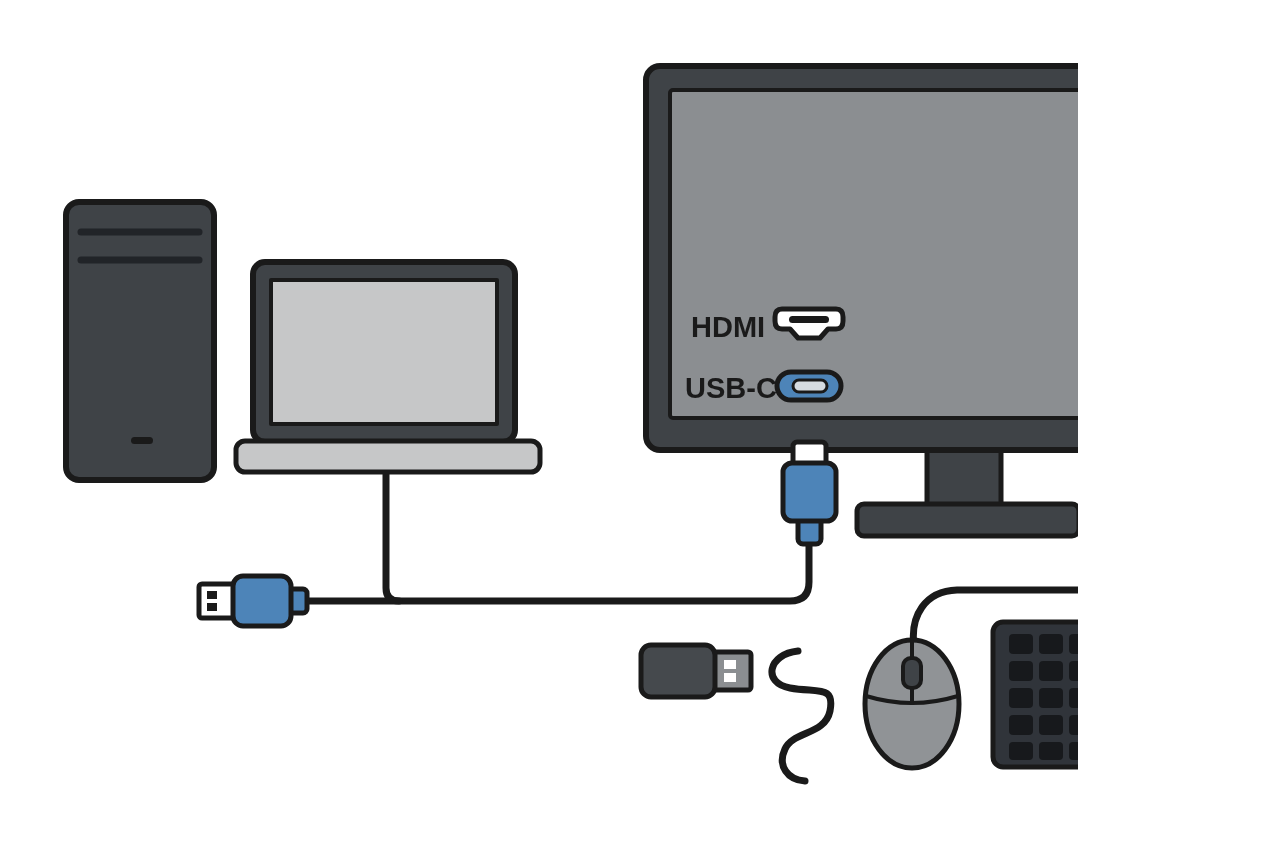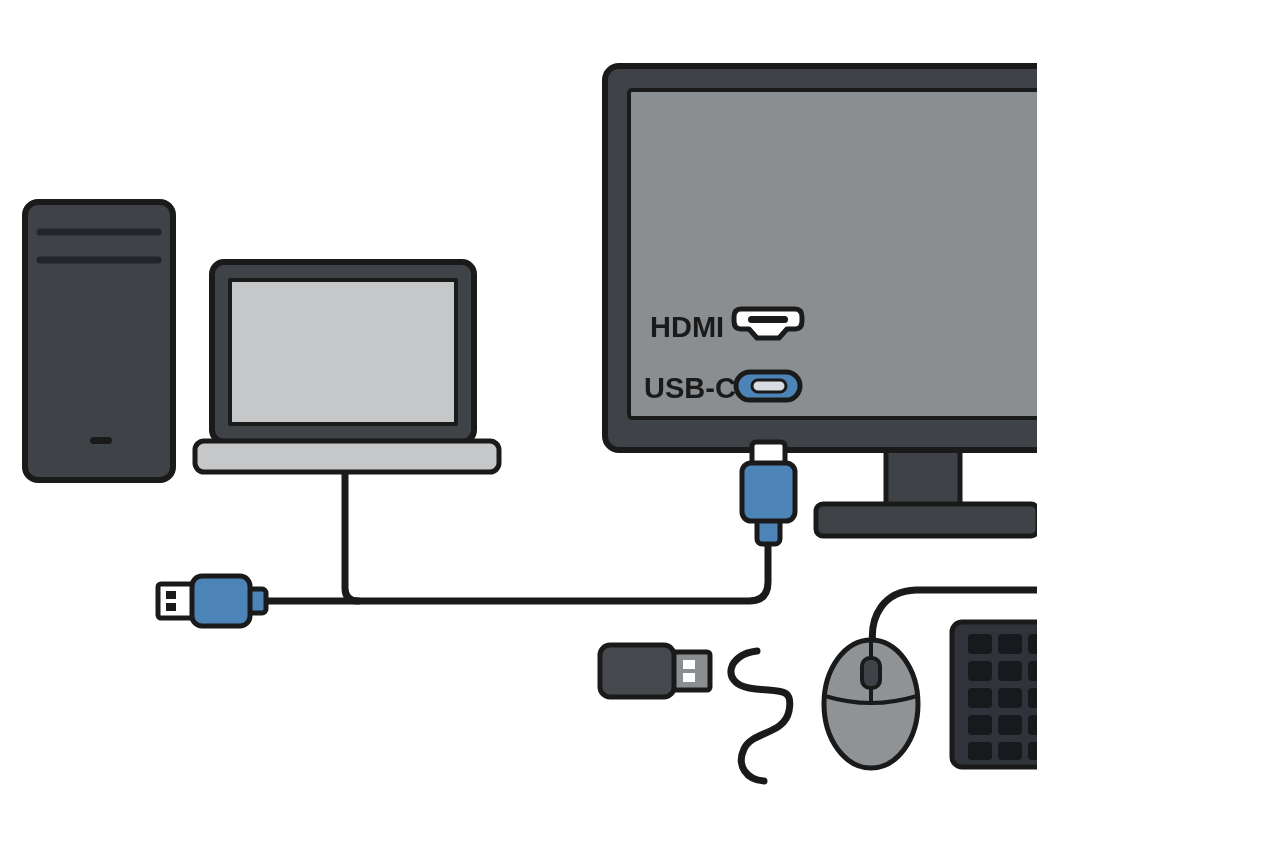--- a/index.html
+++ b/index.html
@@ -1,16 +1,16 @@
 <!DOCTYPE html>
 <html><head>
 <meta charset="utf-8">
 <style>
   html,body{margin:0;padding:0;background:#ffffff;}
-  .canvas{width:1037px;height:853px;background:#ffffff;position:relative;overflow:hidden;}
+  .canvas{width:1037px;height:853px;background:#ffffff;position:relative;overflow:hidden;padding-left:41px;}
   svg{display:block;}
   .ol{stroke:#1a1a1a;stroke-linejoin:round;}
   .w4{stroke-width:4;}
   .w5{stroke-width:5;}
   .w6{stroke-width:6;}
   .dark{fill:#3f4347;}
   .screen{fill:#8b8e91;}
   .light{fill:#c6c7c8;}
   .white{fill:#ffffff;}
   .ink{fill:#1a1a1a;}

